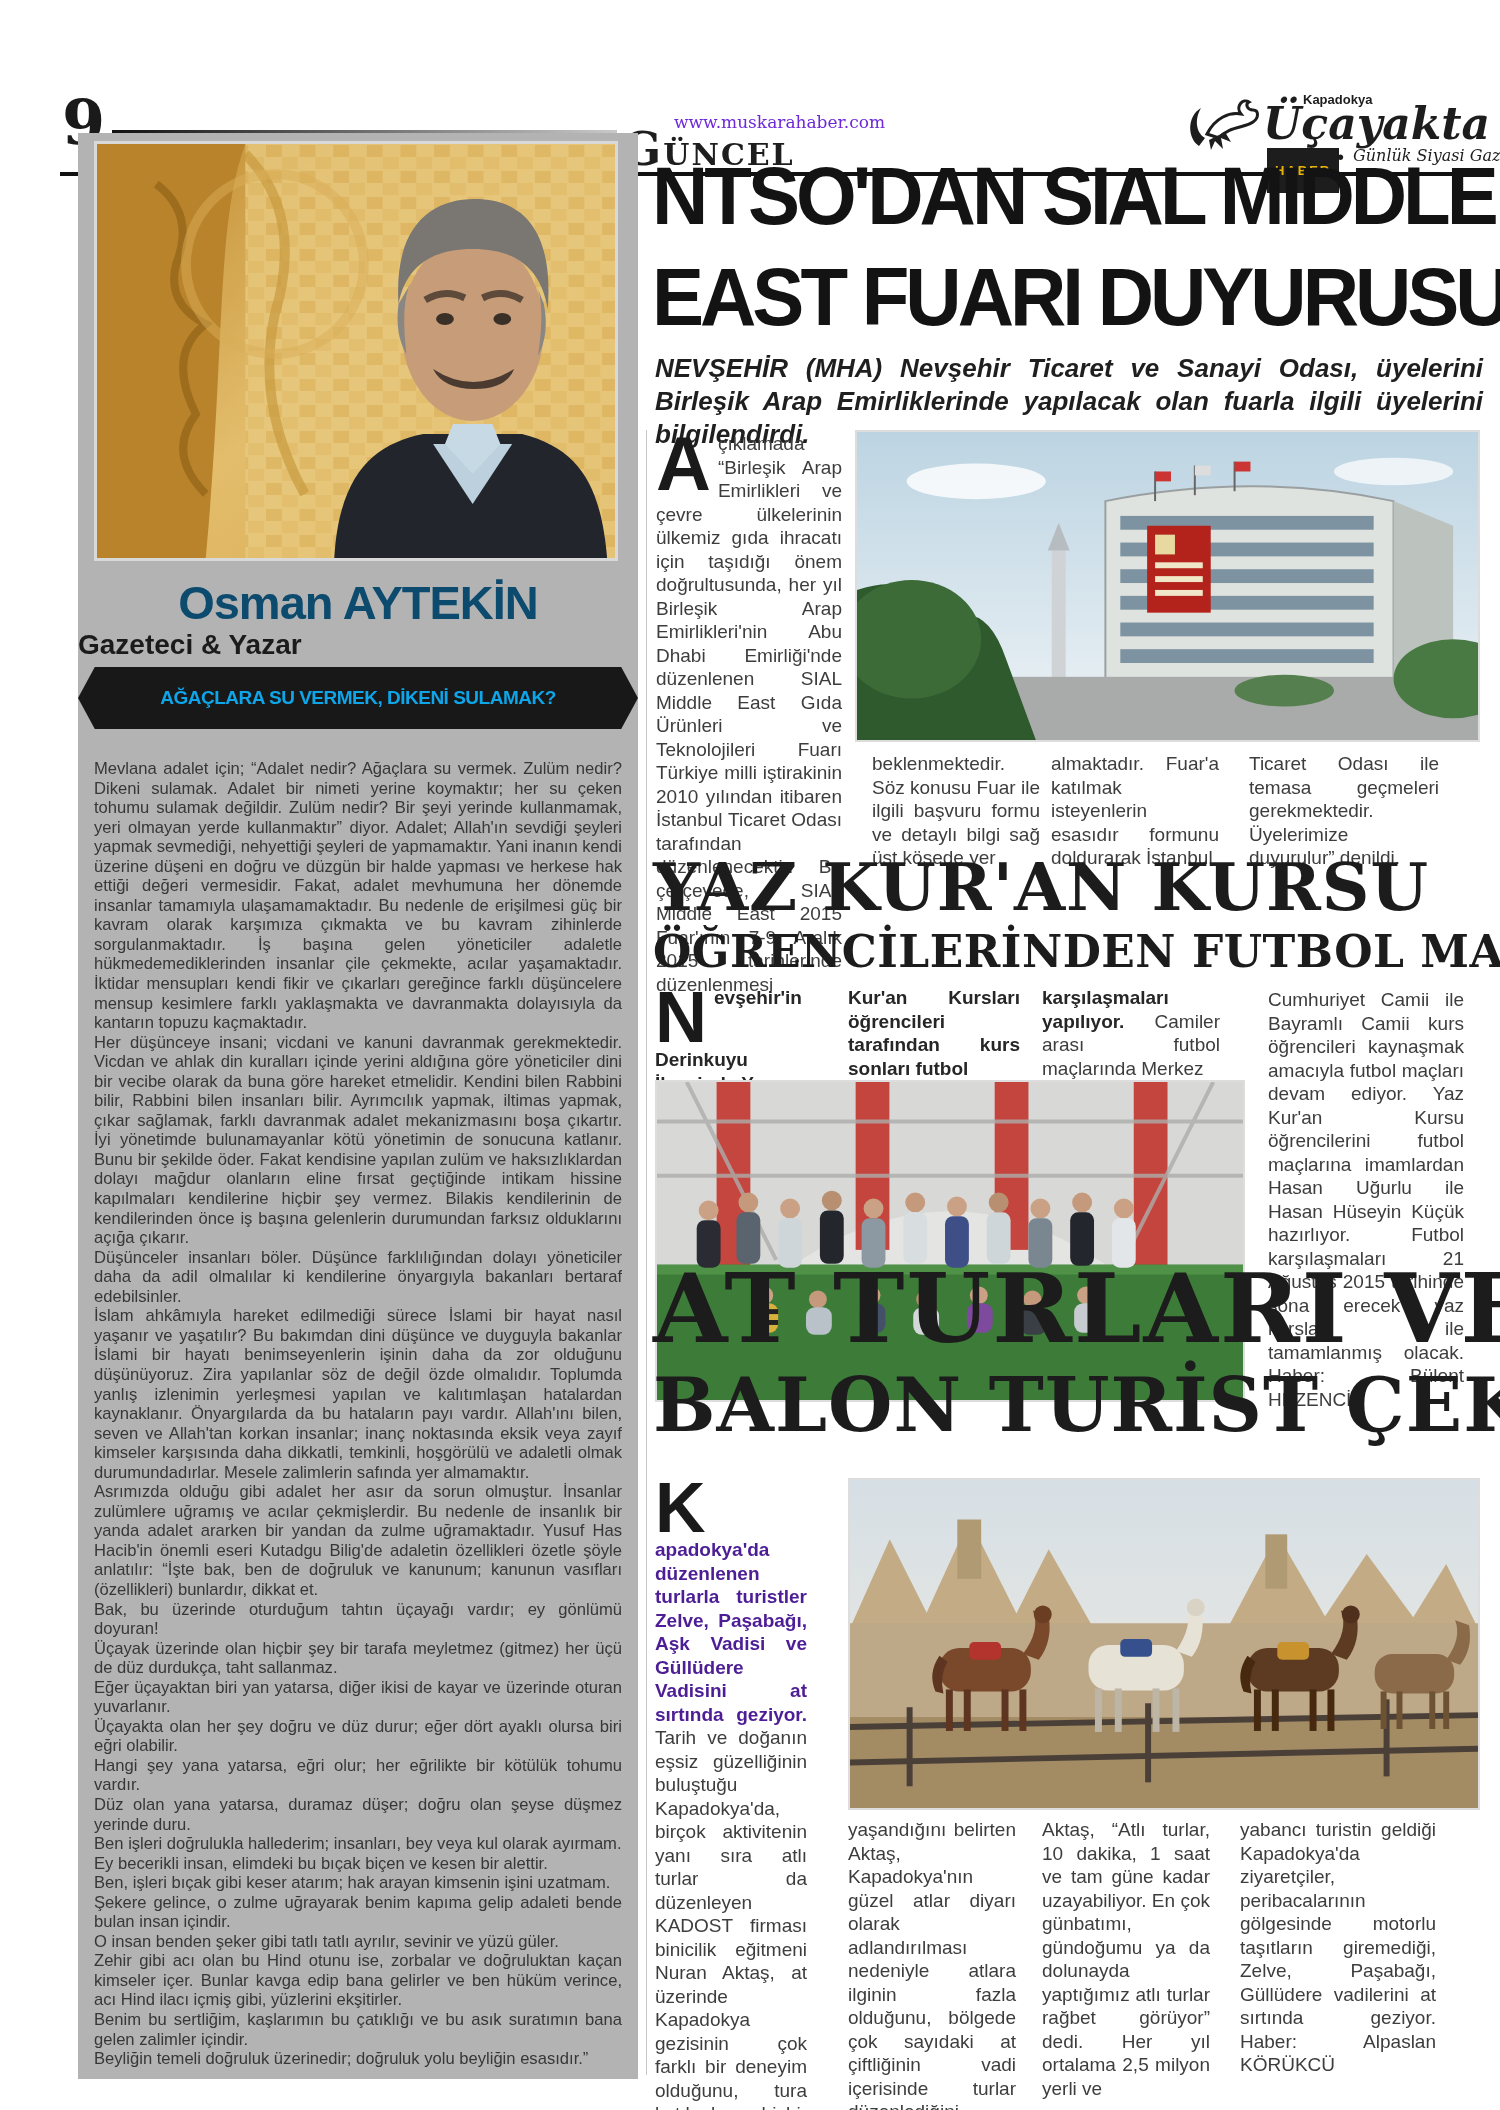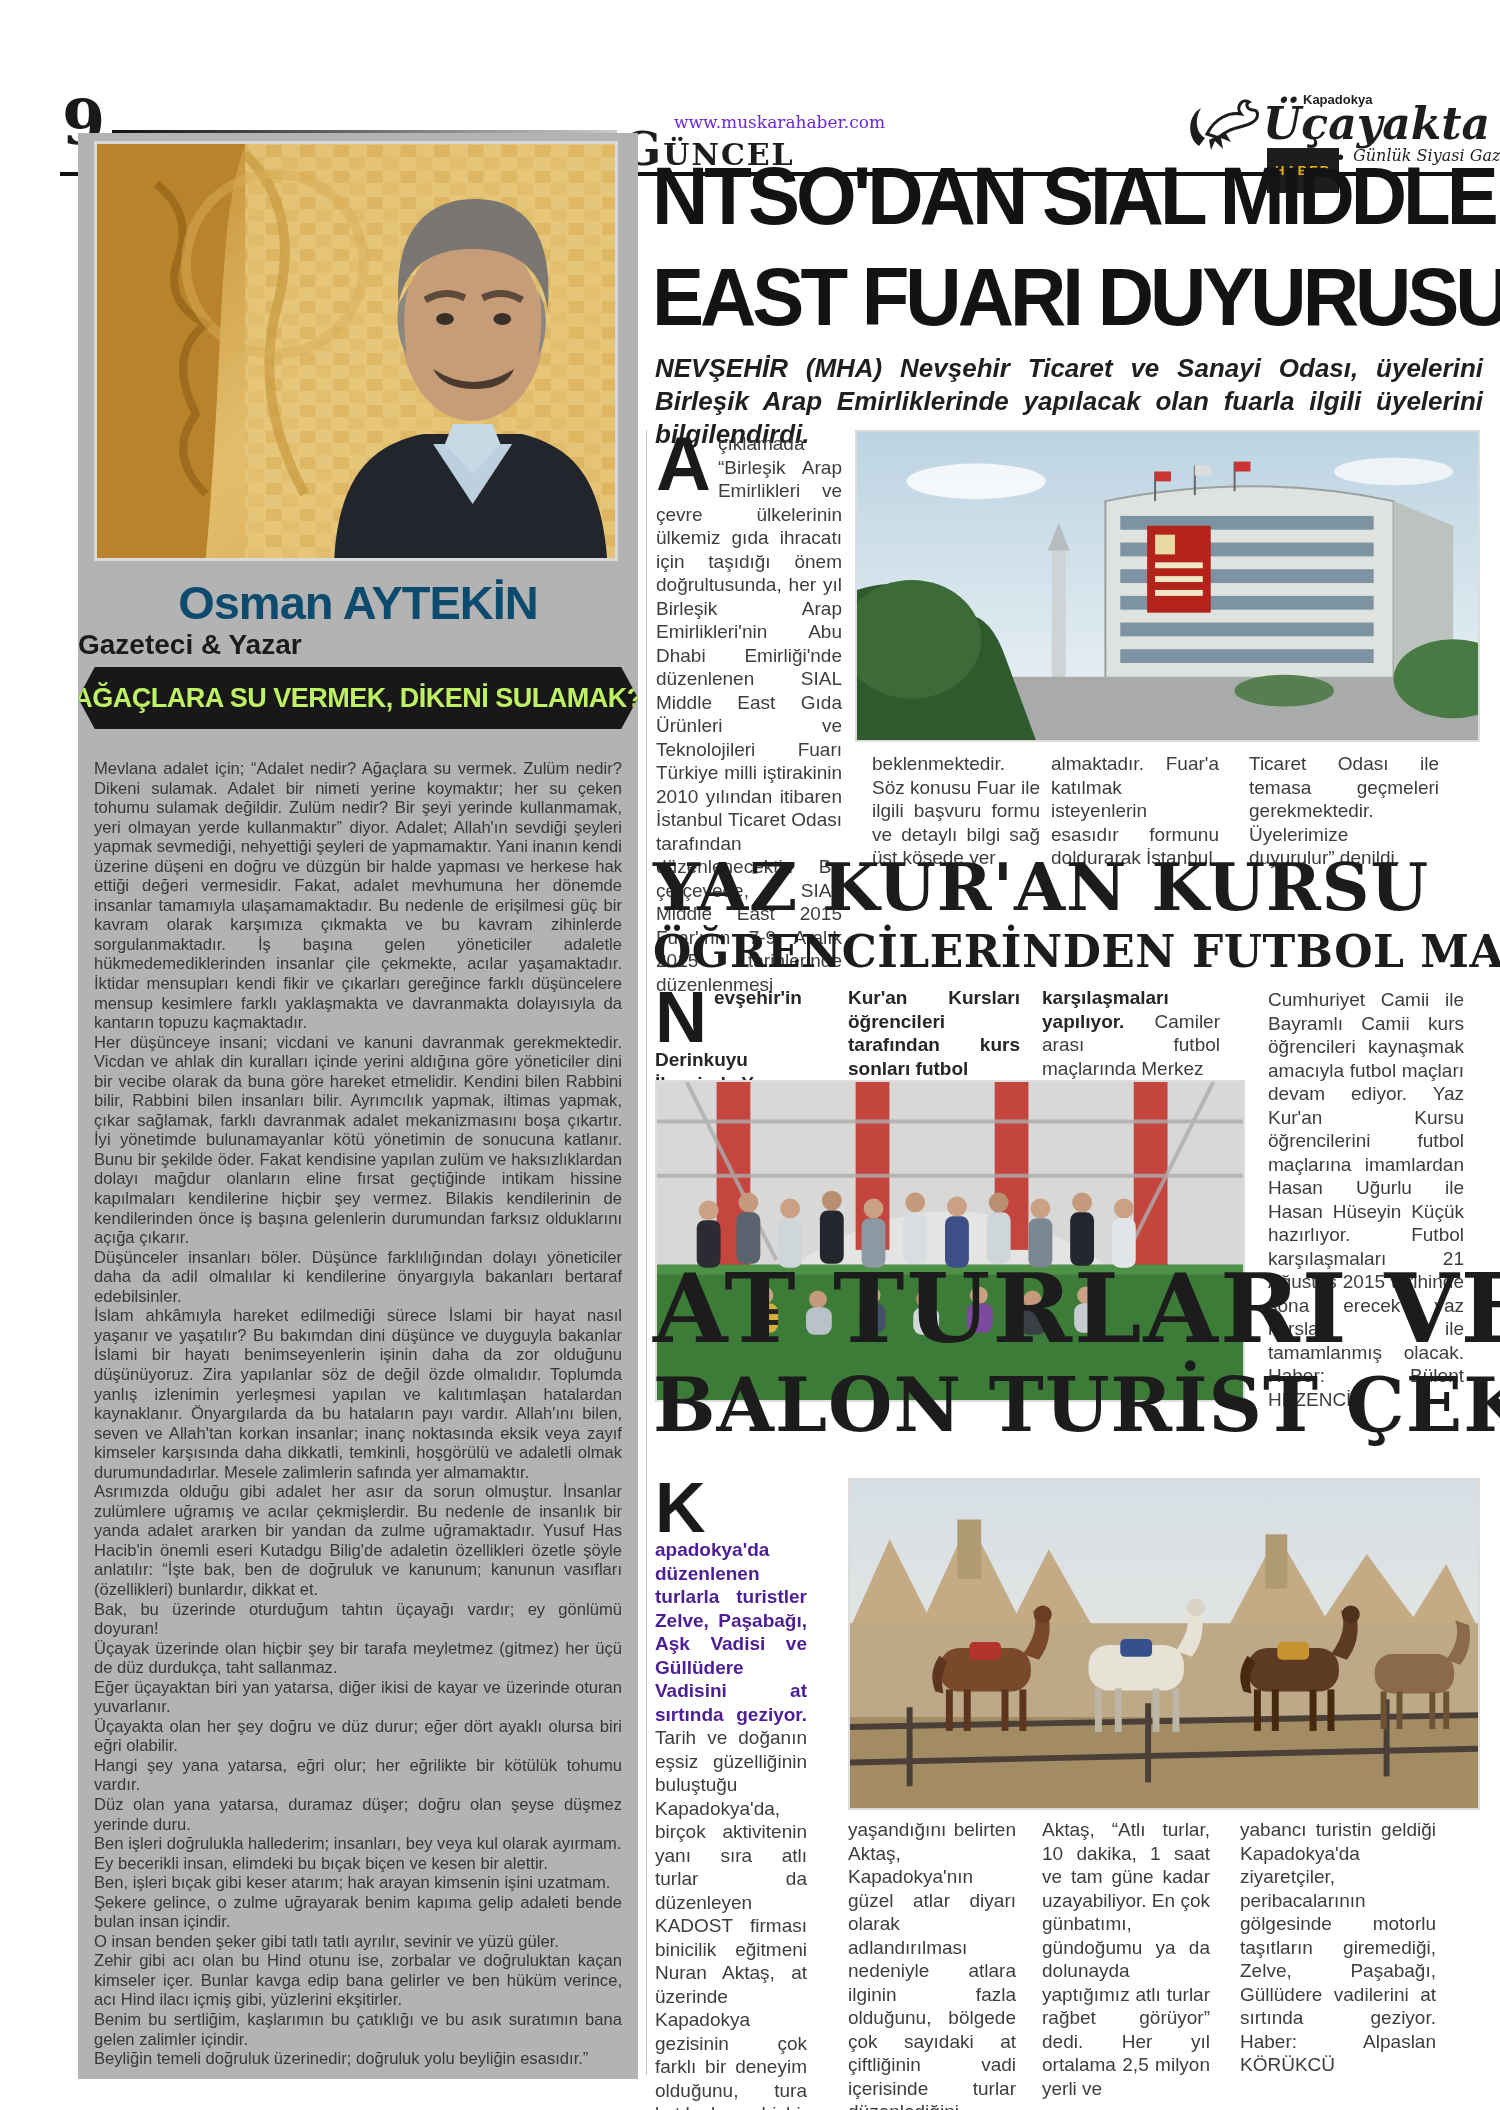--- a/index.html
+++ b/index.html
@@ -32,21 +32,21 @@
   .oped{position:absolute;left:78px;top:133px;width:560px;height:1946px;background:#b3b3b3;}
   .oped-photo{position:absolute;left:16px;top:8px;width:524px;height:420px;
               border:3px solid #d9d9d9;box-sizing:border-box;}
   .oped-author{position:absolute;left:0;top:442px;width:560px;text-align:center;
                font-size:47px;font-weight:bold;letter-spacing:-1px;color:#0c4a6e;}
   .oped-role{position:absolute;left:0;top:496px;width:560px;text-align:left;
              font-size:28px;font-weight:bold;color:#1b1b1b;}
   .oped-banner{position:absolute;left:0;top:534px;width:560px;height:62px;background:#181818;
                clip-path:polygon(3% 0,97% 0,100% 50%,97% 100%,3% 100%,0 50%);
                display:flex;align-items:center;justify-content:center;}
-  .oped-banner span{color:#bef264;font-size:27px;font-weight:bold;letter-spacing:-0.5px;white-space:nowrap;}
+  .oped-banner span{color:#0ea5e9;font-size:19px;font-weight:bold;letter-spacing:-0.5px;white-space:nowrap;}
   .oped-body{position:absolute;left:16px;top:626px;width:528px;height:1308px;overflow:hidden;
              font-size:16.6px;line-height:19.55px;text-align:justify;color:#373737;}
   .oped-body p{margin:0;}
   
   .vrule{position:absolute;left:646px;top:430px;width:1px;height:1645px;background:#c6c6c6;}
   .colcopy{font-size:19px;line-height:23.5px;color:#3d3d3d;text-align:justify;}
   .dropcap{float:left;font-weight:bold;color:#1a1a1a;margin-right:7px;}
   .photo-frame{border:2px solid #ddd;box-sizing:border-box;background:#eee;}
   
   .ntso-h{position:absolute;left:652px;top:146px;width:830px;color:#131313;font-weight:bold;

